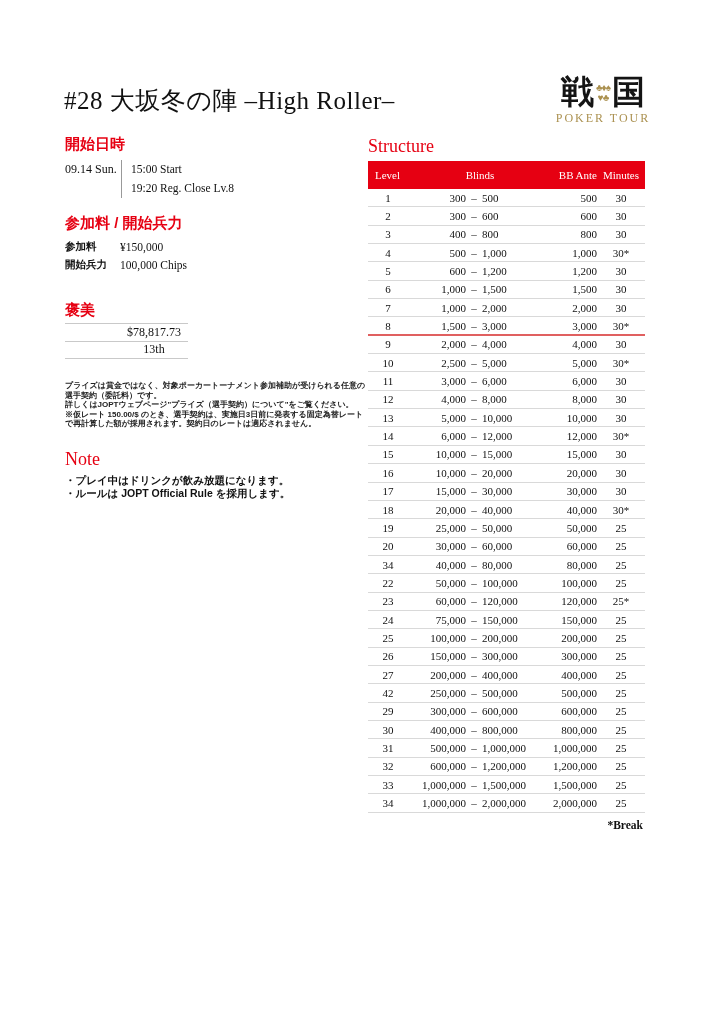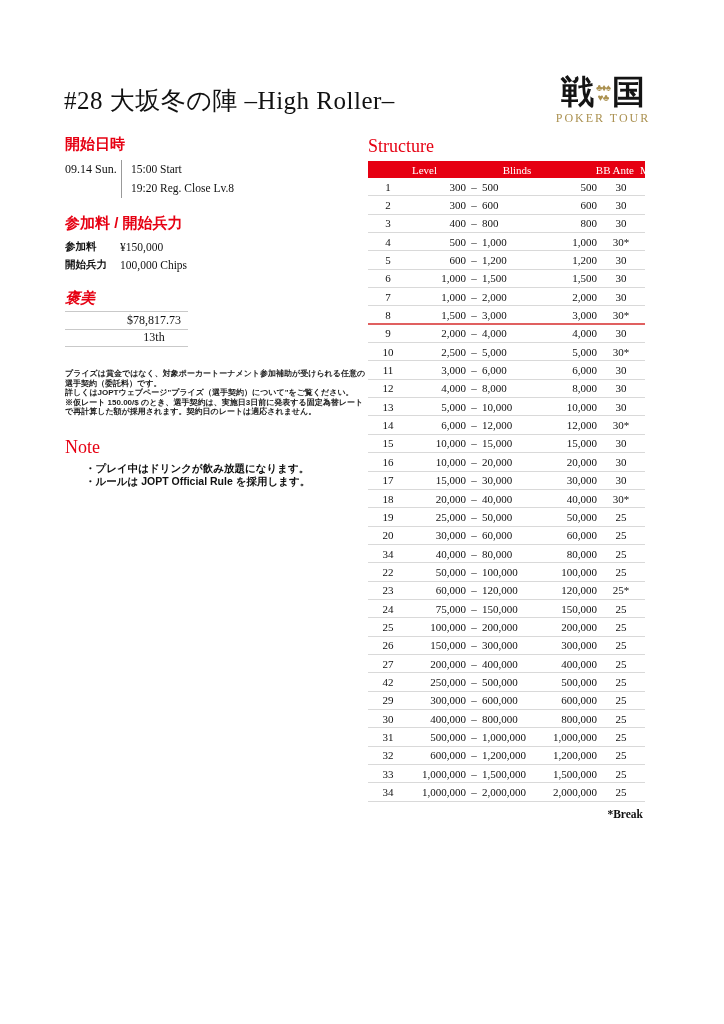--- a/index.html
+++ b/index.html
@@ -43,21 +43,21 @@
     border-left:1px solid #999;margin-left:6px;padding-left:9px;
   }
   .schedule-times div{font-size:11.5px;line-height:19px;white-space:nowrap;}
   .entry-head{margin-top:17px;}
   .entry-rows{margin-top:8px;}
   .entry-row{display:flex;height:18px;align-items:center;}
   .entry-label{
     width:55px;font-family:"Liberation Sans",sans-serif;font-weight:700;font-size:10.5px;
   }
   .entry-value{font-size:11.5px;}
-  .prize-head{margin-top:16px;font-style:italic;}
+  .prize-head{margin-top:28px;}
   .prize-table{margin-top:6px;width:123px;border-top:1px solid #c9c9c9;}
   .prize-row{display:flex;height:17.5px;border-bottom:1px solid #c9c9c9;}
   .prize-label{
     width:55px;background:var(--red);color:#fff;font-size:10.5px;
     display:flex;align-items:center;justify-content:center;margin-top:28px;
   }
   .prize-value{
     width:68px;font-size:12px;display:flex;align-items:center;justify-content:center;
   }
   .disclaimer{margin-top:22px;width:302px;}
@@ -65,34 +65,34 @@
     font-family:"Liberation Sans",sans-serif;font-weight:700;
     font-size:8px;line-height:9.6px;color:#222;
   }
   .note-head{
     margin-top:21px;font-family:"Liberation Serif",serif;font-weight:400;
     color:var(--red);font-size:18px;line-height:1;
   }
   .note-items{margin-top:6px;}
   .note-items div{
     font-family:"Liberation Sans",sans-serif;font-weight:700;
-    font-size:10.5px;line-height:13px;color:#111;margin-left:20px;
+    font-size:10.5px;line-height:13px;color:#111;
   }
   
   .right-col{position:absolute;left:368px;top:137px;width:277px;}
   .structure-heading{
     font-family:"Liberation Serif",serif;font-weight:400;color:var(--red);
     font-size:18px;line-height:1;
   }
   .sgrid{
     display:grid;grid-template-columns:40px 58px 16px 70px 45px 48px;
     align-items:center;
   }
   .thead{
-    margin-top:6px;background:var(--red);color:#fff;height:17px;font-size:11px;padding-left:37px;
+    margin-top:6px;background:var(--red);color:#fff;height:28px;font-size:11px;
   }
   .th-level{padding-left:7px;text-align:left;}
   .th-blinds{grid-column:2/5;text-align:center;}
   .th-ante{text-align:right;}
   .th-min{text-align:center;}
   .srow{height:18.35px;border-bottom:1px solid var(--rowline);font-size:11px;}
   .srow.reg-close{border-bottom:2px solid var(--regline);}
   .c-level{text-align:center;}
   .c-sb{text-align:right;}
   .c-dash{text-align:center;}

